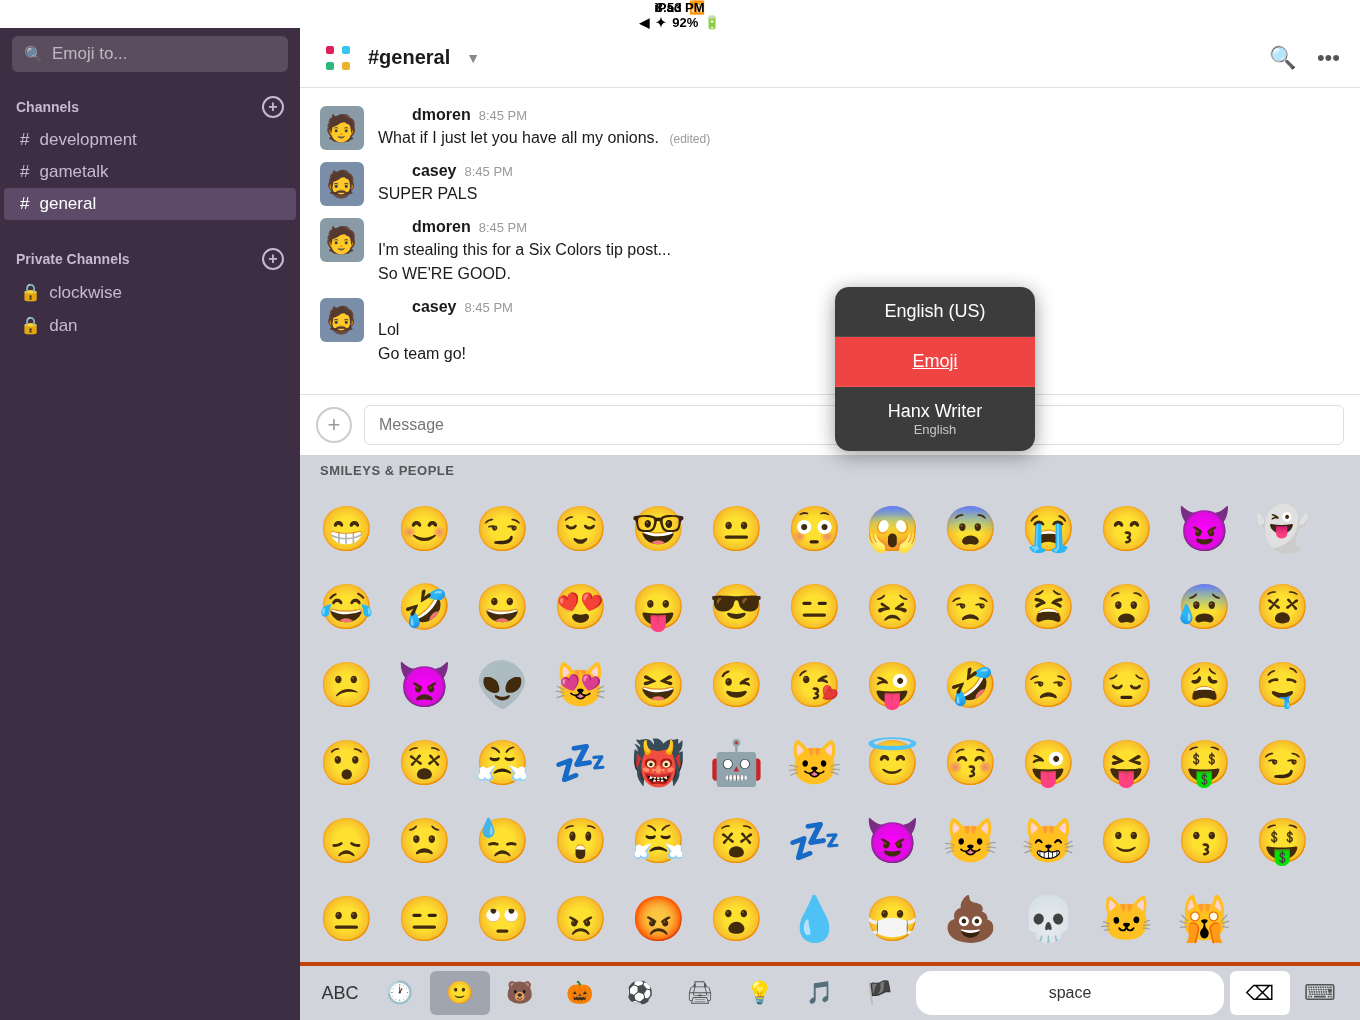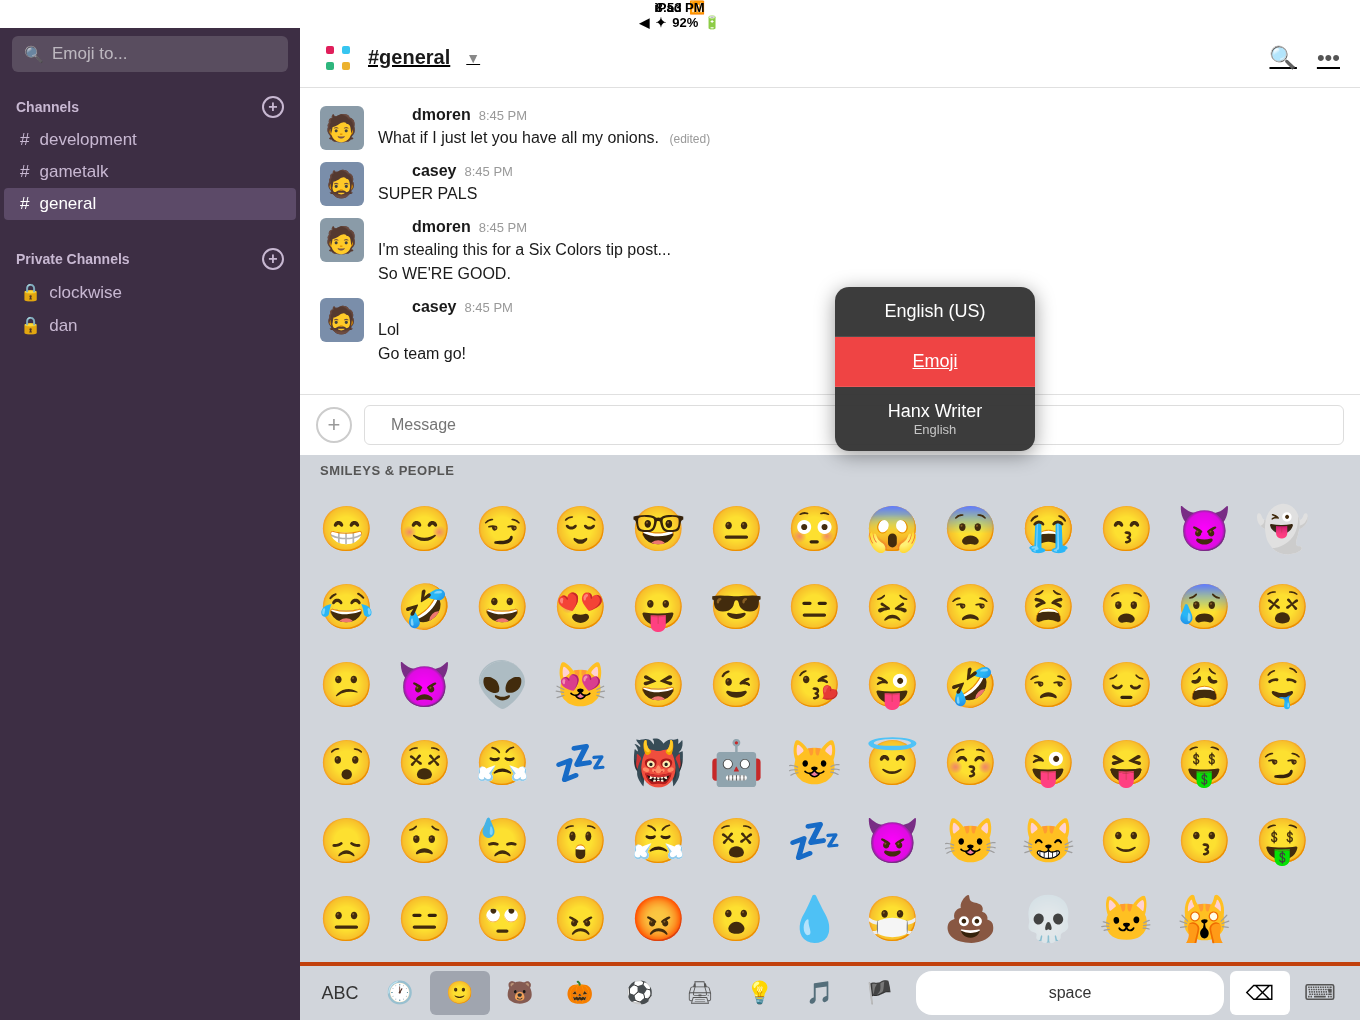--- a/index.html
+++ b/index.html
@@ -78,21 +78,20 @@
       flex-direction: column;
       background: #fff;
     }
     .chat-header {
       height: 60px;
       border-bottom: 1px solid #e0e0e0;
       display: flex;
       align-items: center;
       padding: 0 20px;
       justify-content: space-between;
-      text-decoration: underline;
     }
     .chat-header-left { display: flex; align-items: center; gap: 12px; }
     .channel-name { font-size: 20px; font-weight: 700; color: #1a1a1a; }
     .dropdown-arrow { font-size: 14px; color: #888; margin-left: 4px; }
     .chat-header-right { display: flex; gap: 20px; align-items: center; }
     .header-icon { font-size: 22px; color: #555; cursor: pointer; }
 
     .messages-area { flex: 1; overflow-y: auto; padding: 12px 0; }
     .message-row {
       display: flex;
@@ -127,21 +126,21 @@
       width: 36px; height: 36px;
       border: 2px solid #ccc;
       border-radius: 50%;
       display: flex; align-items: center; justify-content: center;
       font-size: 22px; color: #999; cursor: pointer;
     }
     .message-input {
       flex: 1;
       border: 1px solid #ddd;
       border-radius: 6px;
-      padding: 10px 26px;
+      padding: 10px 14px;
       font-size: 16px;
       outline: none;
       color: #999;
     }
 
     
     .emoji-keyboard {
       background: #d1d5db;
       position: relative;
     }

